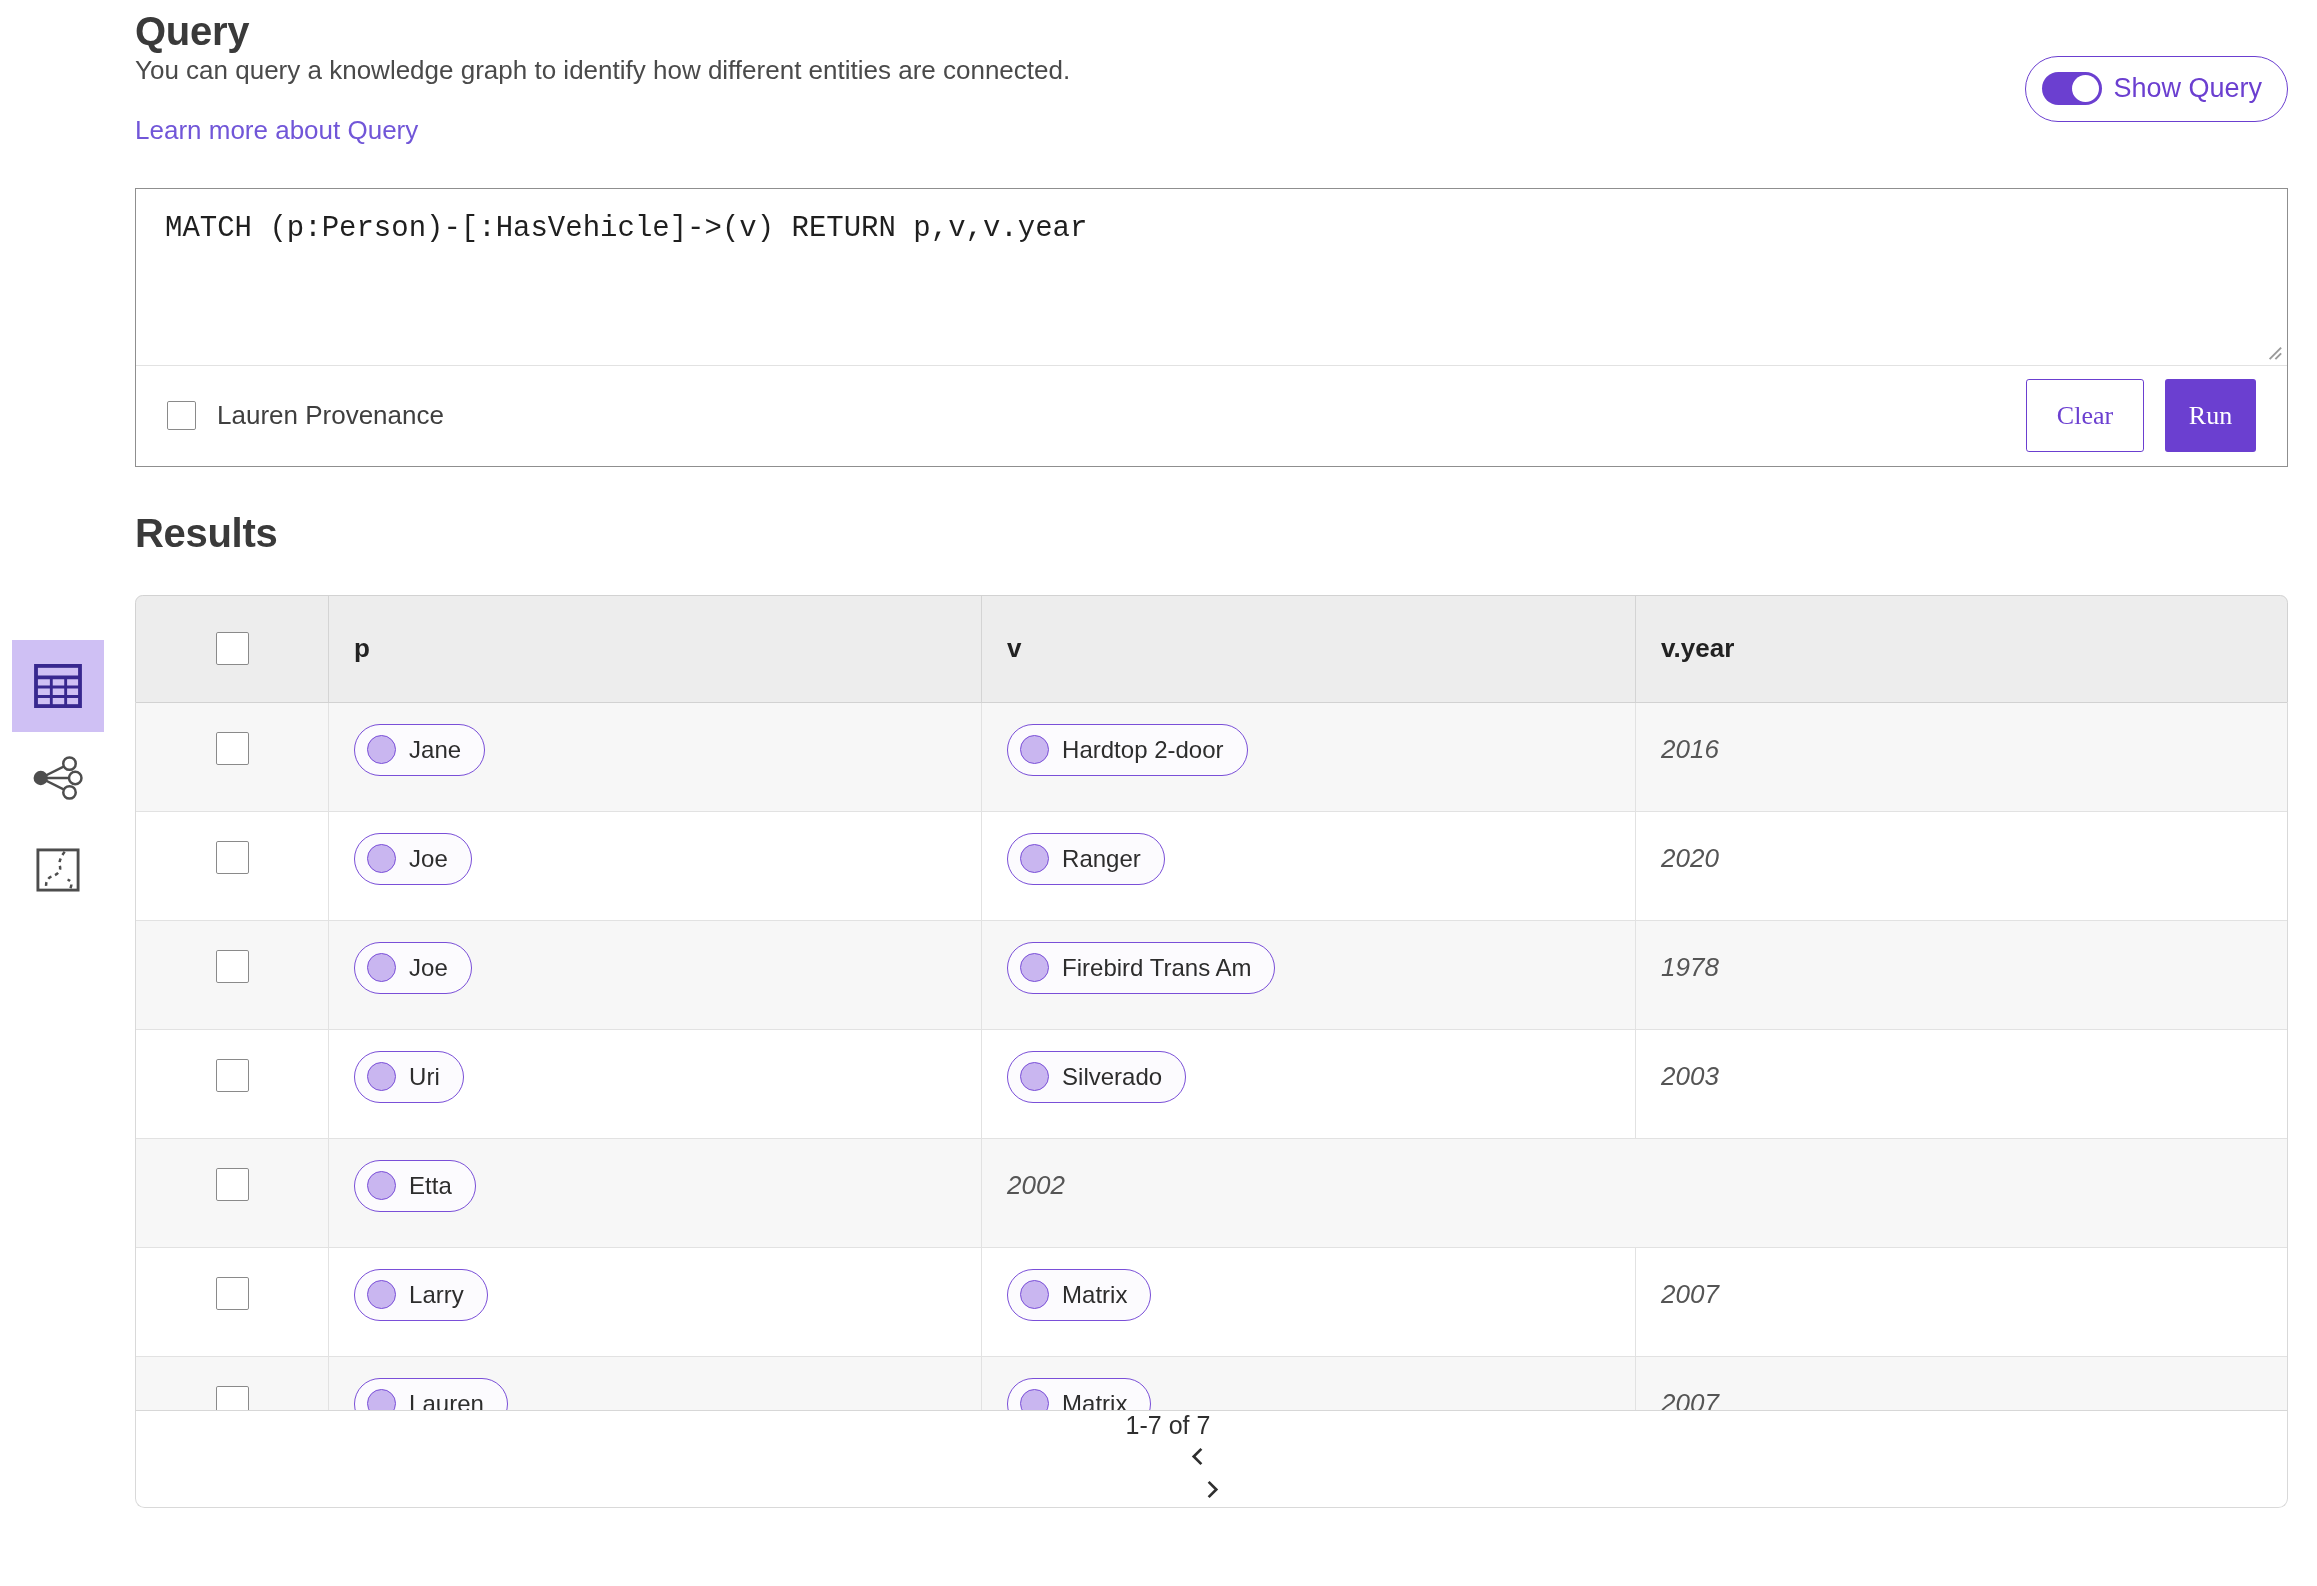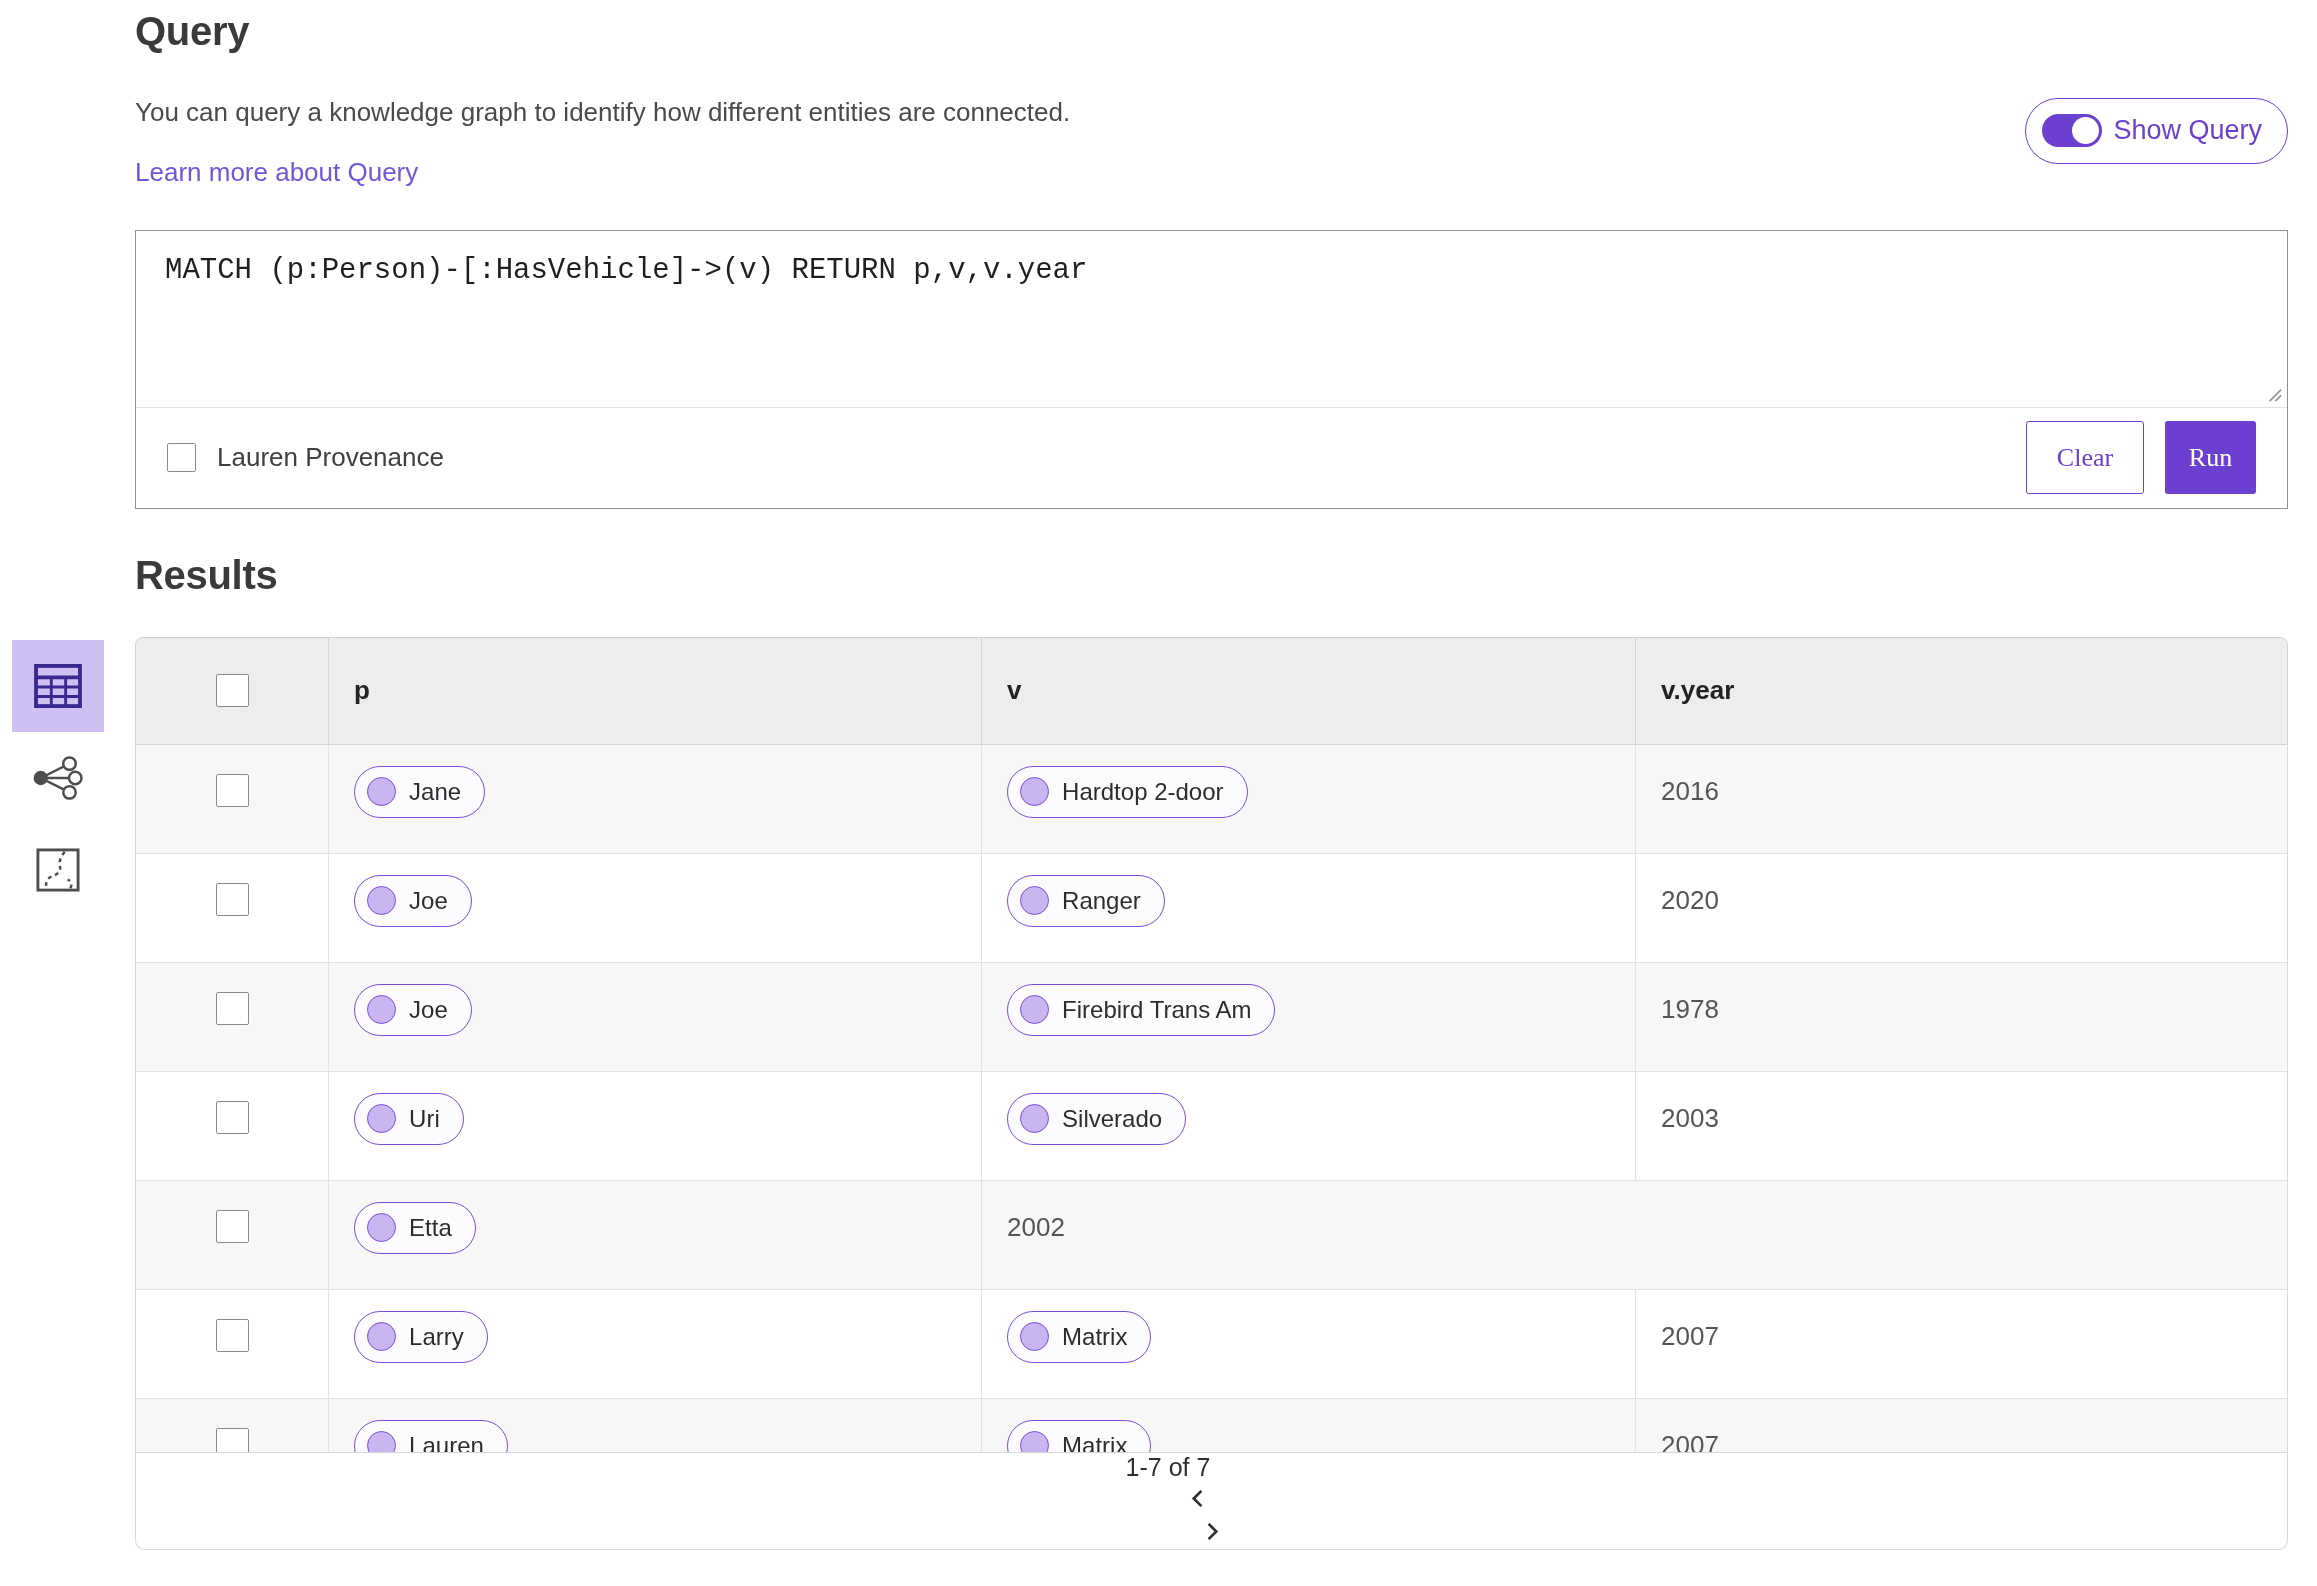--- a/index.html
+++ b/index.html
@@ -11,21 +11,21 @@
   .rail { position: absolute; left: 11.6px; top: 640px; width: 92px; }
   .tile { width: 92px; height: 92px; display: flex; align-items: center; justify-content: center;
           cursor: pointer; background: transparent; }
   .tile.selected { background: #cfc0f4; }
 
   
   .content { position: absolute; left: 135px; top: 0; width: 2153px; }
   h1, h2 { font-size: 40px; font-weight: 700; color: #3a3a3a; letter-spacing: -0.3px; }
   h1 { margin-top: 7.7px; line-height: 46px; }
 
-  .intro { position: relative; margin-top: 42px; }
+  .intro { position: relative; }
   .desc { font-size: 26px; color: #4a4a4a; line-height: 33px; }
   .learn-link { display: inline-block; margin-top: 28px; font-size: 26px; color: #7156d8;
                 text-decoration: none; cursor: pointer; }
 
   .toggle-pill { position: absolute; right: 0; top: 1.9px; height: 66px; min-width: 249px;
                  border: 1.9px solid #6b3fd0; border-radius: 33px; background: #fff;
                  display: inline-flex; align-items: center; padding: 0 25px 0 15.4px; cursor: pointer; }
   .switch { width: 60px; height: 33px; background: #6b3fd0; border-radius: 16.4px;
             position: relative; flex: 0 0 auto; }
   .knob { position: absolute; right: 2.9px; top: 2.9px; width: 27px; height: 27px;
@@ -71,21 +71,21 @@
   .t-row .cell { border-left: 1px solid #e2e2e2; display: flex; align-items: flex-start; }
   .t-row .cell.c-check { border-left: none; justify-content: center; padding-top: 29px; }
   .t-row .cell.c-p, .t-row .cell.c-v { padding: 21px 0 0 25px; }
   .t-row .cell.c-y { padding: 31px 0 0 25px; }
 
   .pill { display: inline-flex; align-items: center; height: 52px; padding: 0 23px 0 11.6px;
           border: 1.9px solid #7a4fd8; border-radius: 27px; background: #fcfbfe;
           cursor: pointer; gap: 13.5px; }
   .dot { width: 29px; height: 29px; border-radius: 50%; background: #c9b6f0; border: 1.9px solid #7a4fd8; }
   .pill-label { font-size: 24px; color: #2d2d2d; white-space: nowrap; }
-  .year { font-size: 26px; color: #555; }
+  .year { font-size: 26px; color: #555; font-style: italic; }
 
   .t-footer { height: 98px; background: #fff; border: 1px solid #d9d9d9; border-top: 1px solid #d7d7d7;
               border-radius: 0 0 9.7px 9.7px; display: flex; align-items: center;
               justify-content: flex-end; padding-right: 27px; flex-direction: column; }
   .range { font-size: 25px; color: #2f2f2f; margin-right: 60px; }
   .pg-btn { width: 50px; height: 50px; background: transparent; border: none; cursor: pointer;
             display: flex; align-items: center; justify-content: center; }
   .pg-btn + .pg-btn { margin-left: 27px; }
 </style>
 </head>

